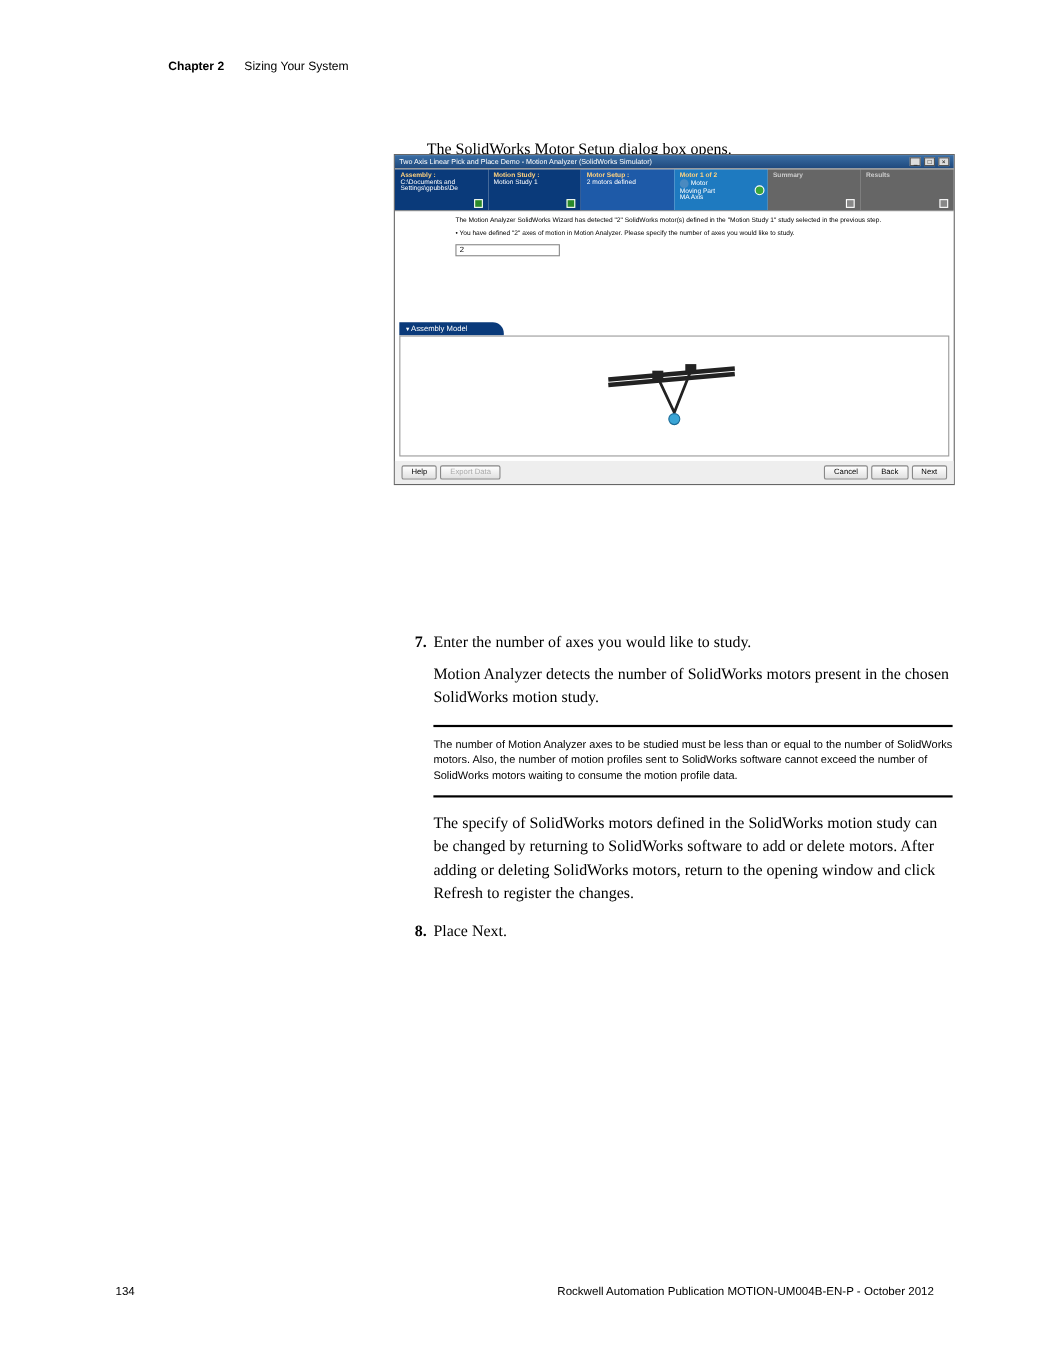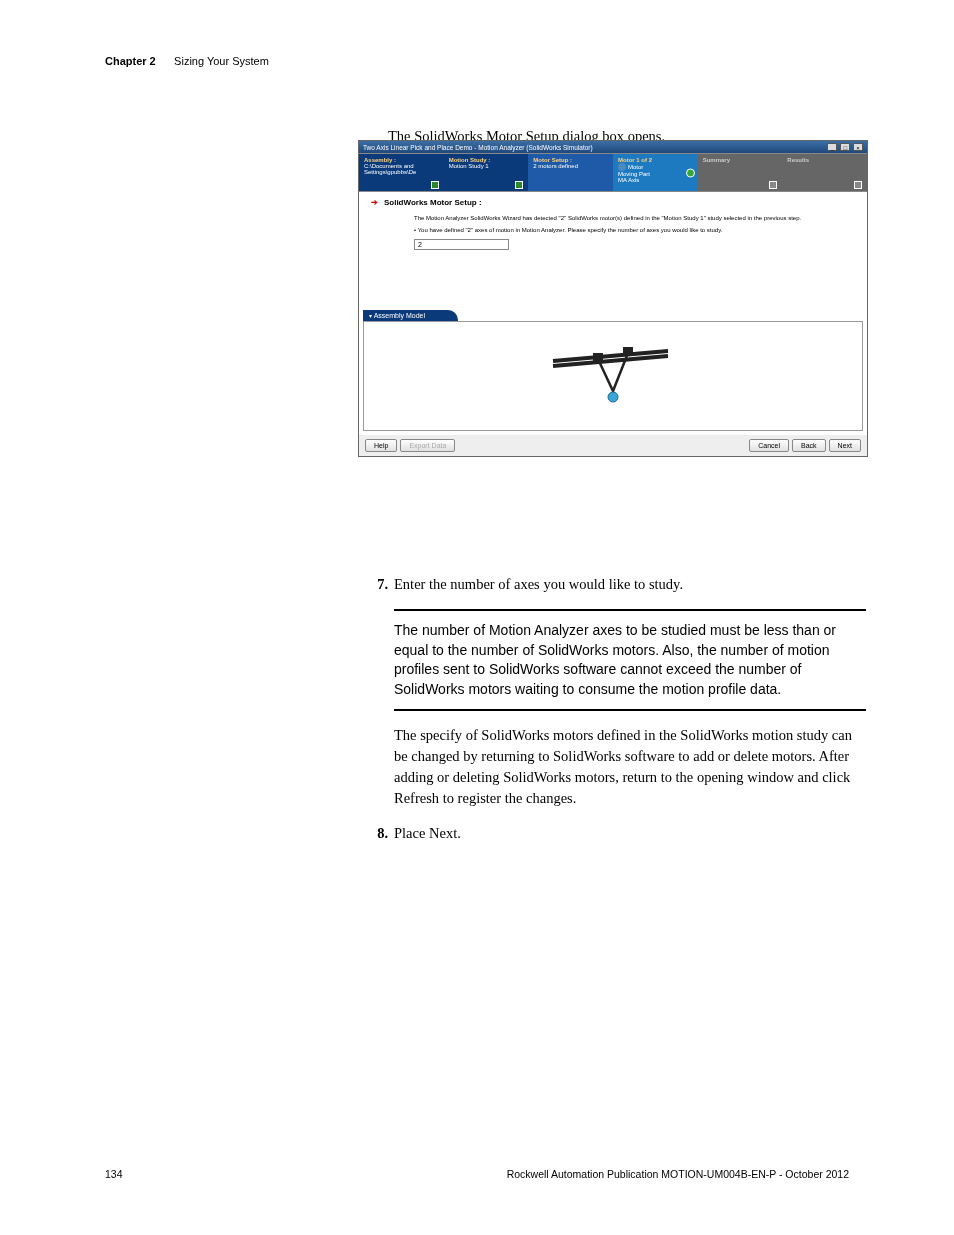--- a/index.html
+++ b/index.html
@@ -12,21 +12,21 @@
     color: #000;
   }
   .header {
     position: absolute;
     top: 55px;
     left: 105px;
     right: 105px;
     font-family: Arial, Helvetica, sans-serif;
     font-size: 11px;
   }
-  .header .bold { font-weight: bold; }
+  .header .bold { font-weight: bold; margin-left: 48px; }
   .main {
     position: absolute;
     top: 126px;
     left: 388px;
     width: 470px;
     font-size: 14.5px;
     line-height: 1.45;
   }
   .intro-text { margin-bottom: 12px; }
 
@@ -181,21 +181,21 @@
     font-family: Arial, Helvetica, sans-serif;
   }
   .important-box .label {
     font-weight: bold;
     font-size: 13px;
     width: 108px;
     padding-left: 4px;
   }
   .important-box .content {
     flex: 1;
-    font-size: 14px;
+    font-size: 10px;
     line-height: 1.4;
     font-family: 'Segoe UI', Arial, sans-serif;
   }
 
   .footer {
     position: absolute;
     bottom: 55px;
     left: 105px;
     right: 105px;
     display: flex;
@@ -253,24 +253,20 @@
     <div class="step step4">
       <div class="line1" style="color:#ccc">Summary</div>
       <div class="sq-off"></div>
     </div>
     <div class="step step5">
       <div class="line1" style="color:#ccc">Results</div>
       <div class="sq-off"></div>
     </div>
   </div>
 
-  <div class="section-head">
-    <span class="arrow-red">➔</span>
-    <span>SolidWorks Motor Setup :</span>
-  </div>
 
   <div class="dialog-body">
     <p>The Motion Analyzer SolidWorks Wizard has detected "2" SolidWorks motor(s) defined in the "Motion Study 1" study selected in the previous step.</p>
     <p>• You have defined "2" axes of motion in Motion Analyzer. Please specify the number of axes you would like to study.</p>
     <input class="axes-input" value="2" style="">
   </div>
 
   <div class="assembly-model">
     <div class="am-header">Assembly Model</div>
     <div class="am-body">
@@ -296,20 +292,21 @@
       <button class="dlg-btn active">Next</button>
     </div>
   </div>
 </div>
 
 <div class="after">
   <div class="list-item">
     <div class="list-num">7.</div>
     <div class="list-body">Enter the number of axes you would like to study.</div>
   </div>
+  <div class="para">Motion Analyzer detects the number of SolidWorks motors present in the chosen SolidWorks motion study.</div>
 
   <div class="important-box">
     <div class="content">The number of Motion Analyzer axes to be studied must be less than or equal to the number of SolidWorks motors. Also, the number of motion profiles sent to SolidWorks software cannot exceed the number of SolidWorks motors waiting to consume the motion profile data.</div>
   </div>
 
   <div class="para">The specify of SolidWorks motors defined in the SolidWorks motion study can be changed by returning to SolidWorks software to add or delete motors. After adding or deleting SolidWorks motors, return to the opening window and click Refresh to register the changes.</div>
 
   <div class="list-item">
     <div class="list-num">8.</div>
     <div class="list-body">Place Next.</div>

